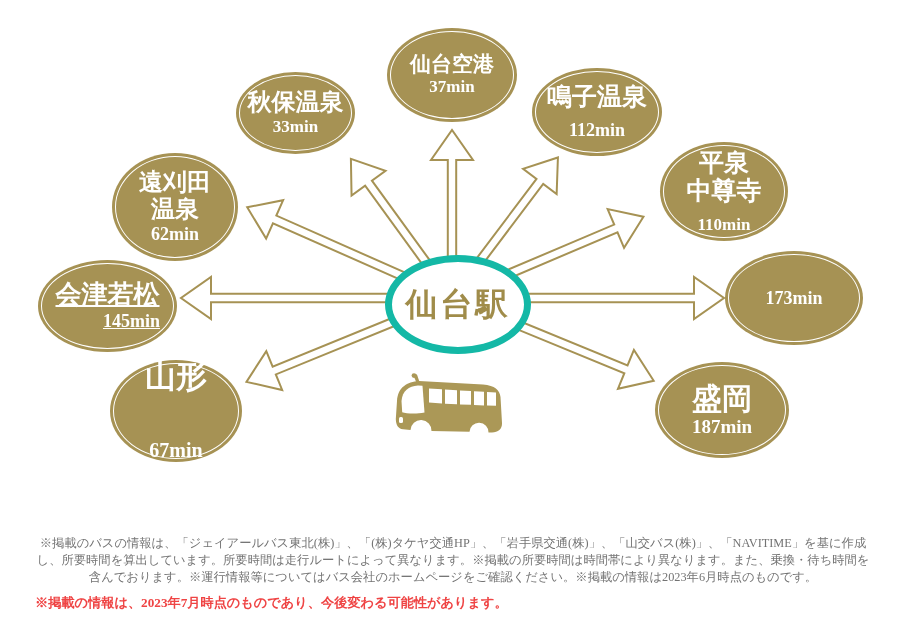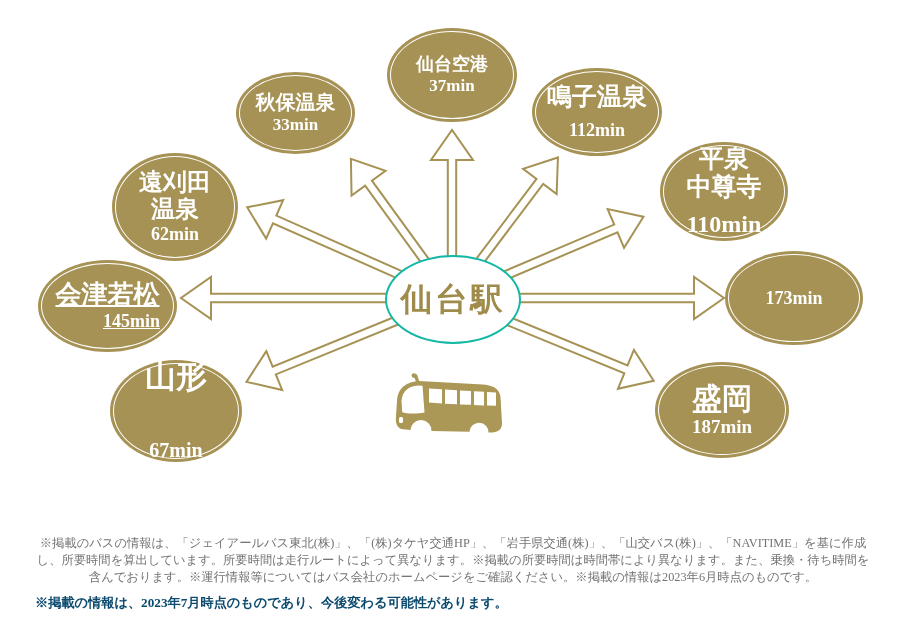--- a/index.html
+++ b/index.html
@@ -13,42 +13,42 @@
     position:absolute;background:#a69254;border-radius:50%;z-index:3;
     display:flex;flex-direction:column;align-items:center;justify-content:center;
     color:#ffffff;text-align:center;
   }
   .node .ring{
     position:absolute;inset:3px;border:1.5px solid #ffffff;border-radius:50%;pointer-events:none;
   }
   .node .name{font-weight:700;white-space:pre-line;line-height:1.12;}
   .node .time{font-weight:700;margin-top:1px;}
   
-  .n0{left:387px;top:28px;width:130px;height:94px;}  .n0 .name{font-size:18px;font-family:Liberation Serif, serif;} .n0 .time{font-size:17px;}
-  .n1{left:236px;top:72px;width:119px;height:82px;}  .n1 .name{font-size:20px;} .n1 .time{font-size:17px;}
+  .n0{left:387px;top:28px;width:130px;height:94px;}  .n0 .name{font-size:21px;font-family:Liberation Serif, serif;} .n0 .time{font-size:17px;}
+  .n1{left:236px;top:72px;width:119px;height:82px;}  .n1 .name{font-size:24px;} .n1 .time{font-size:17px;}
   .n2{left:532px;top:68px;width:130px;height:88px;gap:8px;}  .n2 .name{font-size:25px;} .n2 .time{font-size:18px;}
   .n3{left:112px;top:153px;width:126px;height:108px;}.n3 .name{font-size:24px;} .n3 .time{font-size:18px;}
-  .n4{left:660px;top:142px;width:128px;height:99px;} .n4 .name{font-size:25px;} .n4 .time{font-size:24px;margin-top:10px;}
+  .n4{left:660px;top:142px;width:128px;height:99px;} .n4 .name{font-size:25px;} .n4 .time{font-size:17px;margin-top:10px;}
   .n5{left:38px;top:260px;width:139px;height:92px;text-decoration:underline;}  .n5 .name{font-size:26px;} .n5 .time{font-size:18px;margin-left:48px;}
   .n6{left:725px;top:251px;width:138px;height:94px;} .n6 .name{font-size:26px;} .n6 .time{font-size:18px;}
   .n7{left:110px;top:360px;width:132px;height:102px;justify-content:space-between;}.n7 .name{font-size:31px;} .n7 .time{font-size:20px;}
   .n8{left:655px;top:362px;width:134px;height:96px;} .n8 .name{font-size:30px;} .n8 .time{font-size:19px;}
   .center-node{
     position:absolute;left:385px;top:255px;width:132px;height:85px;z-index:3;
-    background:#ffffff;border:2px solid #14b8a6;border-radius:50%;
+    background:#ffffff;border:7px solid #14b8a6;border-radius:50%;
     display:flex;align-items:center;justify-content:center;
     color:#a08c4a;font-size:32px;font-weight:600;letter-spacing:3px;
   }
   .disclaimer{
     position:absolute;left:35px;top:523px;width:836px;z-index:3;
     font-size:12.3px;line-height:1.37;color:#737373;text-align:center;
   }
   .notice{
     position:absolute;left:35px;top:581px;width:836px;z-index:3;
-    font-size:13.2px;font-weight:700;color:#0c4a6e;
+    font-size:13.2px;font-weight:700;color:#ef4444;
   }
 </style>
 </head>
 <body>
 
 <div class="stage">
 
   <svg class="arrows" width="898" height="618" viewBox="0 0 898 618">
     <g fill="#ffffff" stroke="#a69254" stroke-width="2" stroke-linejoin="miter">
       <path transform="translate(452,298)" d="M40,-4.2 L242,-4.2 L242,-21 L272,0 L242,21 L242,4.2 L40,4.2"></path>

